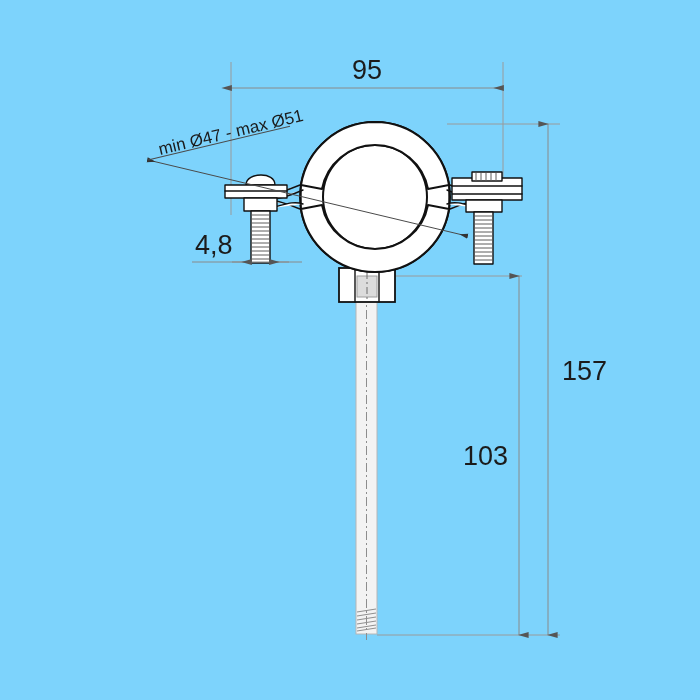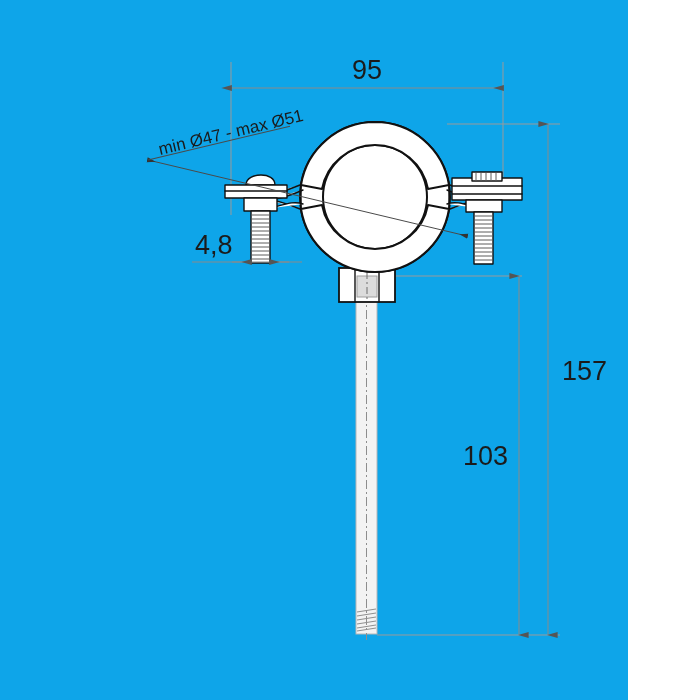--- a/index.html
+++ b/index.html
@@ -8,23 +8,23 @@
     background: #ffffff;
   }
   body {
     width: 700px;
     height: 700px;
     overflow: hidden;
     font-family: "Liberation Sans", sans-serif;
   }
   #drawing-root {
     position: relative;
-    width: 628px;
+    width: 700px;
     height: 700px;
-    background: #0ea5e9;
+    background: #7dd3fc;
   }
   svg#technical-drawing {
     display: block;
     width: 700px;
     height: 700px;
   }
   .dim-text {
     font-family: "Liberation Sans", sans-serif;
     font-size: 27px;
     fill: #1b1b1b;

